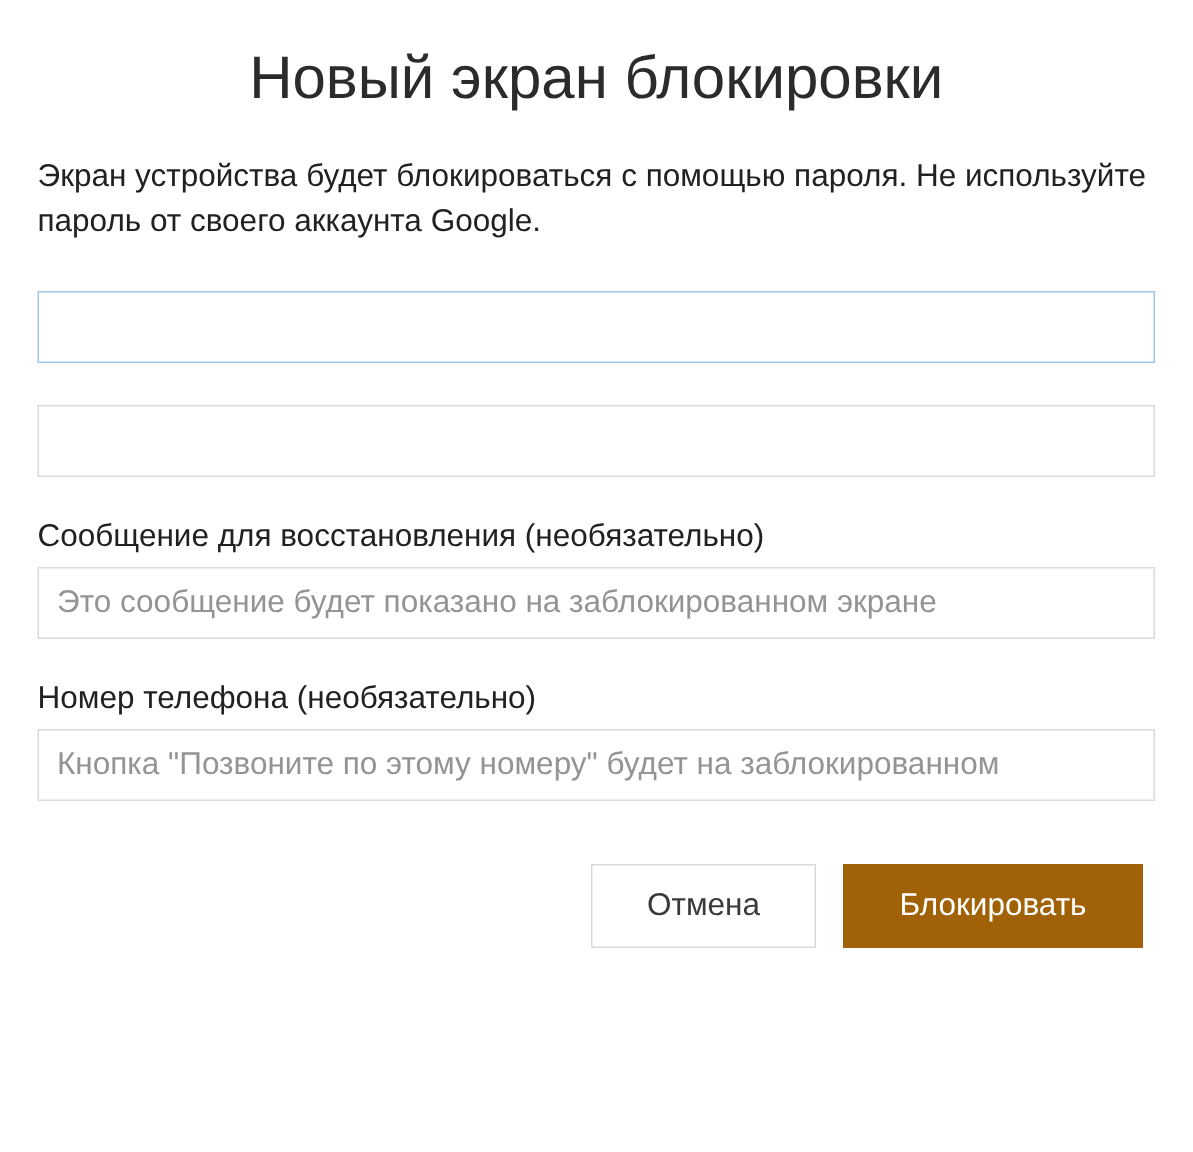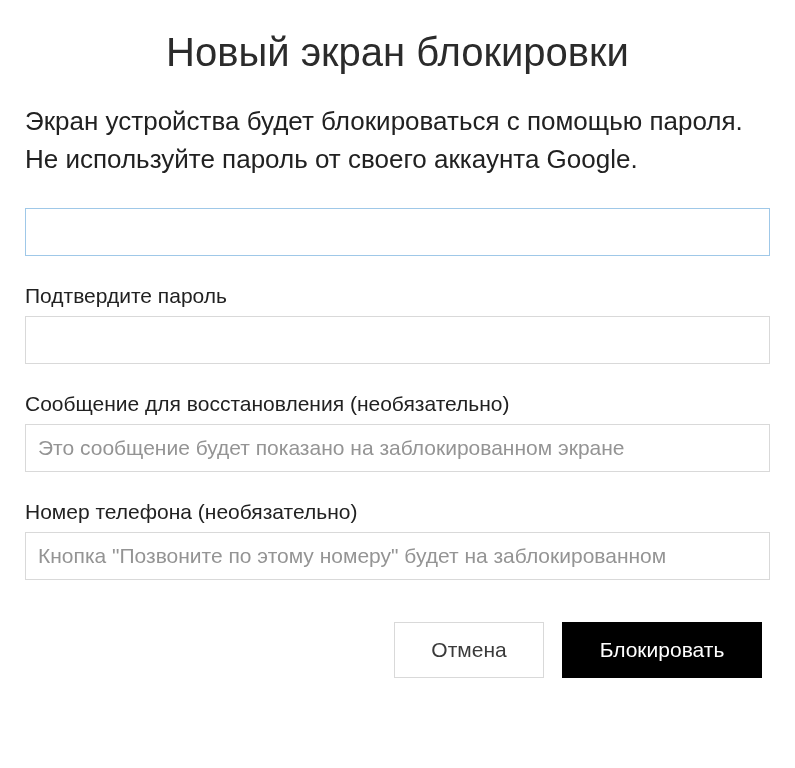--- a/index.html
+++ b/index.html
@@ -17,21 +17,21 @@
     }
     .title {
       font-size: 40px;
       font-weight: 400;
       color: #2b2b2b;
       margin-bottom: 28px;
       margin-top: 10px;
       text-align: center;
     }
     .description {
-      font-size: 26px;
+      font-size: 21px;
       color: #212121;
       line-height: 1.45;
       margin-bottom: 30px;
     }
     .field-group {
       margin-bottom: 28px;
     }
     .field-label {
       display: block;
       font-size: 21px;
@@ -71,38 +71,37 @@
       font-family: inherit;
       padding: 0 8px;
     }
     .btn-cancel {
       background: #ffffff;
       color: #3a3a3a;
       border: 1px solid #d9d9d9;
       min-width: 150px;
     }
     .btn-primary {
-      background: #000000;
+      background: #a16207;
       color: #ffffff;
       min-width: 200px;
     }
   </style>
 </head>
 <body>
 
 <h1 class="title">Новый экран блокировки</h1>
 
 <p class="description">Экран устройства будет блокироваться с помощью пароля. Не используйте пароль от своего аккаунта Google.</p>
 
 <div class="field-group">
   <input type="text" class="text-input focused" autofocus="" placeholder="" style="">
 </div>
 
 <div class="field-group">
-  <label class="field-label">Подтвердите пароль</label>
   <input type="text" class="text-input" placeholder="" style="">
 </div>
 
 <div class="field-group">
   <label class="field-label">Сообщение для восстановления (необязательно)</label>
   <input type="text" class="text-input" placeholder="Это сообщение будет показано на заблокированном экране" style="">
 </div>
 
 <div class="field-group">
   <label class="field-label">Номер телефона (необязательно)</label>

